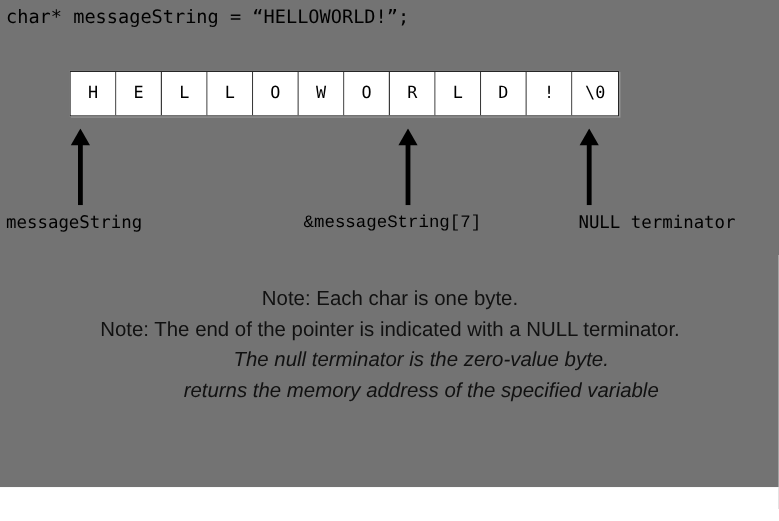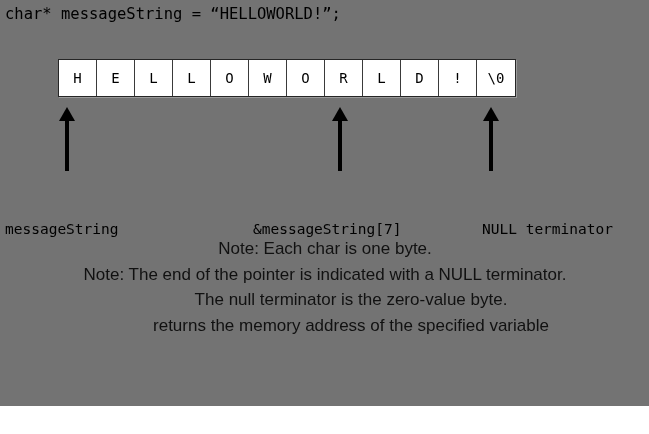--- a/index.html
+++ b/index.html
@@ -63,36 +63,35 @@
   .arrow svg { display: block; }
 
   
   .ptr-label {
     position: absolute;
     font-family: "DejaVu Sans Mono", "Liberation Mono", monospace;
     font-size: 14.5px;
     line-height: 18px;
     white-space: pre;
     color: #000000;
-    margin-top: 43px;
   }
 
   
   .notes {
     position: absolute;
     left: 5px;
     top: 236px;
     width: 640px;
     font-family: "Liberation Sans", "DejaVu Sans", sans-serif;
     font-size: 17px;
     line-height: 25.5px;
     color: #111111;
   }
   .note-line { white-space: pre; text-align: center; }
-  .note-line.indent { padding-left: 52px; }
+  .note-line.indent { padding-left: 52px; font-style: italic; }
 </style>
 </head>
 <body>
 
 <div id="page">
 
   <div class="code-line">char* messageString = “HELLOWORLD!”;</div>
 
   <div class="byte-table" id="byte-table">
       <div class="byte-cell">H</div>
@@ -116,21 +115,21 @@
           <polygon points="11,0 19,14 3,14" fill="#000000"></polygon>
         </svg>
       </div>
       <div class="ptr-label" style="left: 5px; top: 177px;">messageString</div>
       <div class="arrow" style="left: 329px; top: 107px;">
         <svg width="22" height="64" viewBox="0 0 22 64">
           <rect x="9" y="10" width="4" height="54" fill="#000000"></rect>
           <polygon points="11,0 19,14 3,14" fill="#000000"></polygon>
         </svg>
       </div>
-      <div class="ptr-label" style="left: 253px; top: 177px;">&amp;messageString[7]</div>
+      <div class="ptr-label" style="left: 253px; top: 177px; font-family: Liberation Mono, monospace;">&amp;messageString[7]</div>
       <div class="arrow" style="left: 480px; top: 107px;">
         <svg width="22" height="64" viewBox="0 0 22 64">
           <rect x="9" y="10" width="4" height="54" fill="#000000"></rect>
           <polygon points="11,0 19,14 3,14" fill="#000000"></polygon>
         </svg>
       </div>
       <div class="ptr-label" style="left: 482px; top: 177px;">NULL terminator</div>
     </div>
 
   <div class="notes" id="notes-block">

